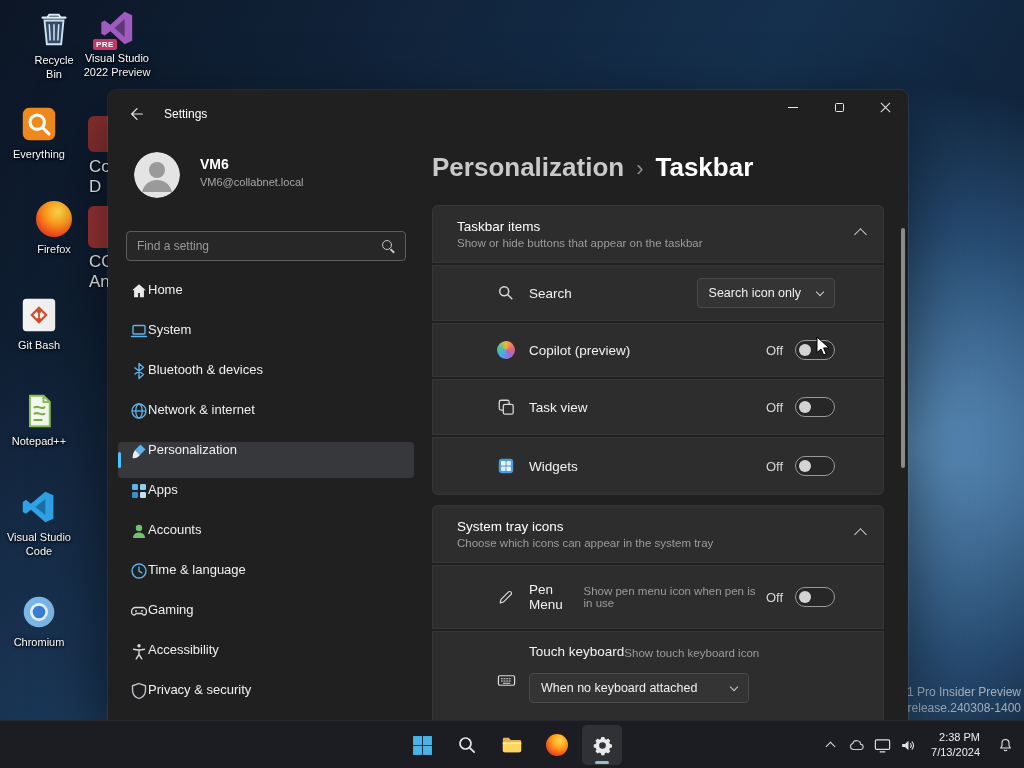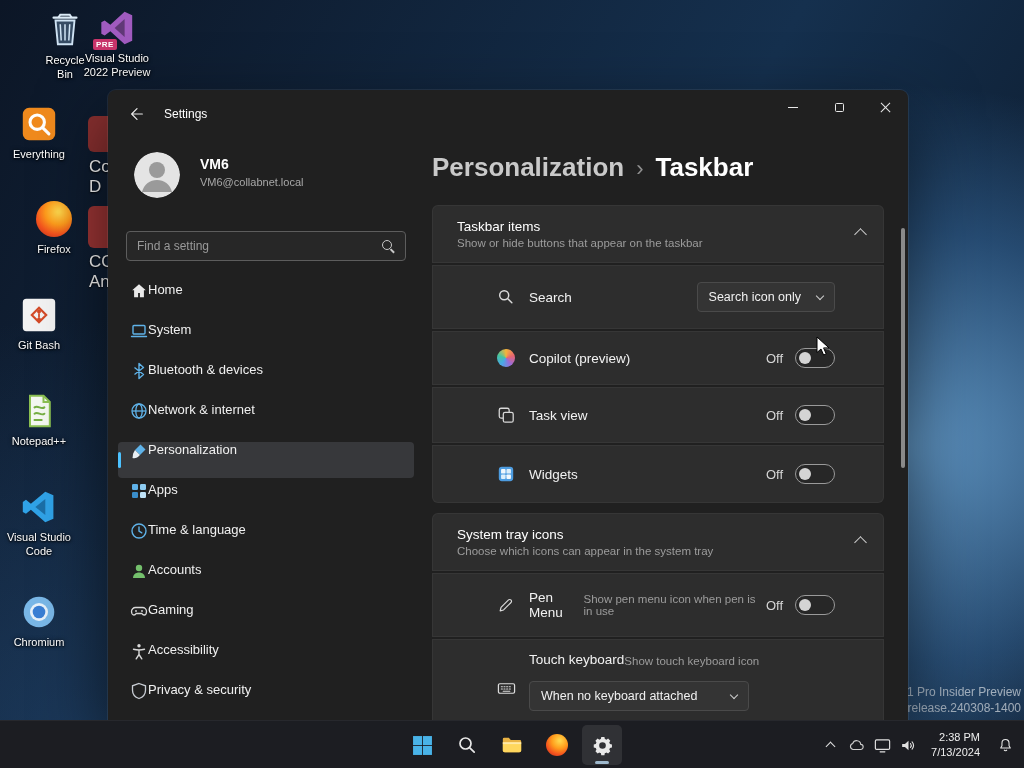--- a/index.html
+++ b/index.html
@@ -141,21 +141,21 @@
   .chev-up-sm { width:7px; height:7px; border-left:1.6px solid #e0e0e0; border-top:1.6px solid #e0e0e0;
     transform:rotate(45deg); margin-top:3px; }
   .clock { padding:0 10px; text-align:right; font-size:11px; line-height:15px; color:#eee; }
   .bell-btn { width:30px; height:34px; display:flex; align-items:center; justify-content:center; }
 </style>
 </head>
 <body>
 
 <div class="screen">
 
-  <div class="dicon" style="left:12px; top:10px;padding-left:30px;">
+  <div class="dicon" style="left:1px; top:10px;padding-left:30px;">
     <div class="dicon-img">
       <svg viewBox="0 0 40 40" width="38" height="38">
           <path d="M13 7l2-3h10l2 3" fill="none" stroke="#dcebf7" stroke-width="2"></path>
           <path d="M8 7h24" stroke="#dcebf7" stroke-width="2.4" stroke-linecap="round"></path>
           <path d="M10 10h20l-2.5 25h-15z" fill="rgba(150,195,235,.3)" stroke="#cfe3f4" stroke-width="2"></path>
           <path d="M15 14l1 17M20 14v17M25 14l-1 17" stroke="#cfe3f4" stroke-width="1.6"></path>
         </svg>
     </div>
     <div class="dicon-label">Recycle Bin</div>
   </div>
@@ -339,34 +339,34 @@
               <rect x="10" y="2" width="6" height="6" rx="1.2" fill="#8ecdf2"></rect>
               <rect x="2" y="10" width="6" height="6" rx="1.2" fill="#3a8ecb"></rect>
               <rect x="10" y="10" width="6" height="6" rx="1.2" fill="#bfe2f7"></rect>
             </svg>
           </span>
         <span class="nav-label">Apps</span>
       </div>
       <div class="nav-item">
         <span class="nav-icon">
             <svg viewBox="0 0 18 18" width="18" height="18">
+              <circle cx="9" cy="6" r="3.2" fill="#74c06c"></circle>
+              <path d="M3 16c0-3.3 2.7-5.5 6-5.5s6 2.2 6 5.5" fill="#74c06c"></path>
+            </svg>
+          </span>
+        <span class="nav-label">Accounts</span>
+      </div>
+      <div class="nav-item">
+        <span class="nav-icon">
+            <svg viewBox="0 0 18 18" width="18" height="18">
               <circle cx="9" cy="9" r="7" stroke="#5fb2e8" stroke-width="1.4" fill="none"></circle>
               <path d="M9 5v4l2.8 1.8" stroke="#5fb2e8" stroke-width="1.4" fill="none" stroke-linecap="round"></path>
             </svg>
           </span>
         <span class="nav-label">Time &amp; language</span>
-      </div>
-      <div class="nav-item">
-        <span class="nav-icon">
-            <svg viewBox="0 0 18 18" width="18" height="18">
-              <circle cx="9" cy="6" r="3.2" fill="#74c06c"></circle>
-              <path d="M3 16c0-3.3 2.7-5.5 6-5.5s6 2.2 6 5.5" fill="#74c06c"></path>
-            </svg>
-          </span>
-        <span class="nav-label">Accounts</span>
       </div>
       <div class="nav-item">
         <span class="nav-icon">
             <svg viewBox="0 0 18 18" width="18" height="18">
               <path d="M5.5 5.5h7a4 4 0 0 1 4 4c0 2-1 3.5-2.4 3.5-1 0-1.7-.6-2.2-1.5h-5.8c-.5.9-1.2 1.5-2.2 1.5C2.5 13 1.5 11.5 1.5 9.5a4 4 0 0 1 4-4z" stroke="#d9d9d9" fill="none" stroke-width="1.3"></path>
               <circle cx="6" cy="9" r=".9" fill="#d9d9d9"></circle>
               <circle cx="12" cy="9" r=".9" fill="#d9d9d9"></circle>
             </svg>
           </span>
         <span class="nav-label">Gaming</span>
@@ -398,21 +398,21 @@
       <div class="cards">
 
         <div class="card hdr" style="height:58px;">
           <div class="hdr-text">
             <span class="card-title">Taskbar items</span>
             <span class="card-sub">Show or hide buttons that appear on the taskbar</span>
           </div>
           <span class="chev-wrap"><span class="chev up"></span></span>
         </div>
 
-        <div class="card row" style="height:64px;">
+        <div class="card row" style="height:56px;">
           <span class="row-icon">
               <svg viewBox="0 0 20 20" width="18" height="18">
                 <circle cx="8" cy="8" r="5" stroke="#dcdcdc" stroke-width="1.6" fill="none"></circle>
                 <path d="M12 12l4.5 4.5" stroke="#dcdcdc" stroke-width="1.6" stroke-linecap="round"></path>
               </svg>
             </span>
           <span class="row-label">Search</span>
           <div class="row-control">
             <button class="dropdown">
               <span>Search icon only</span>

